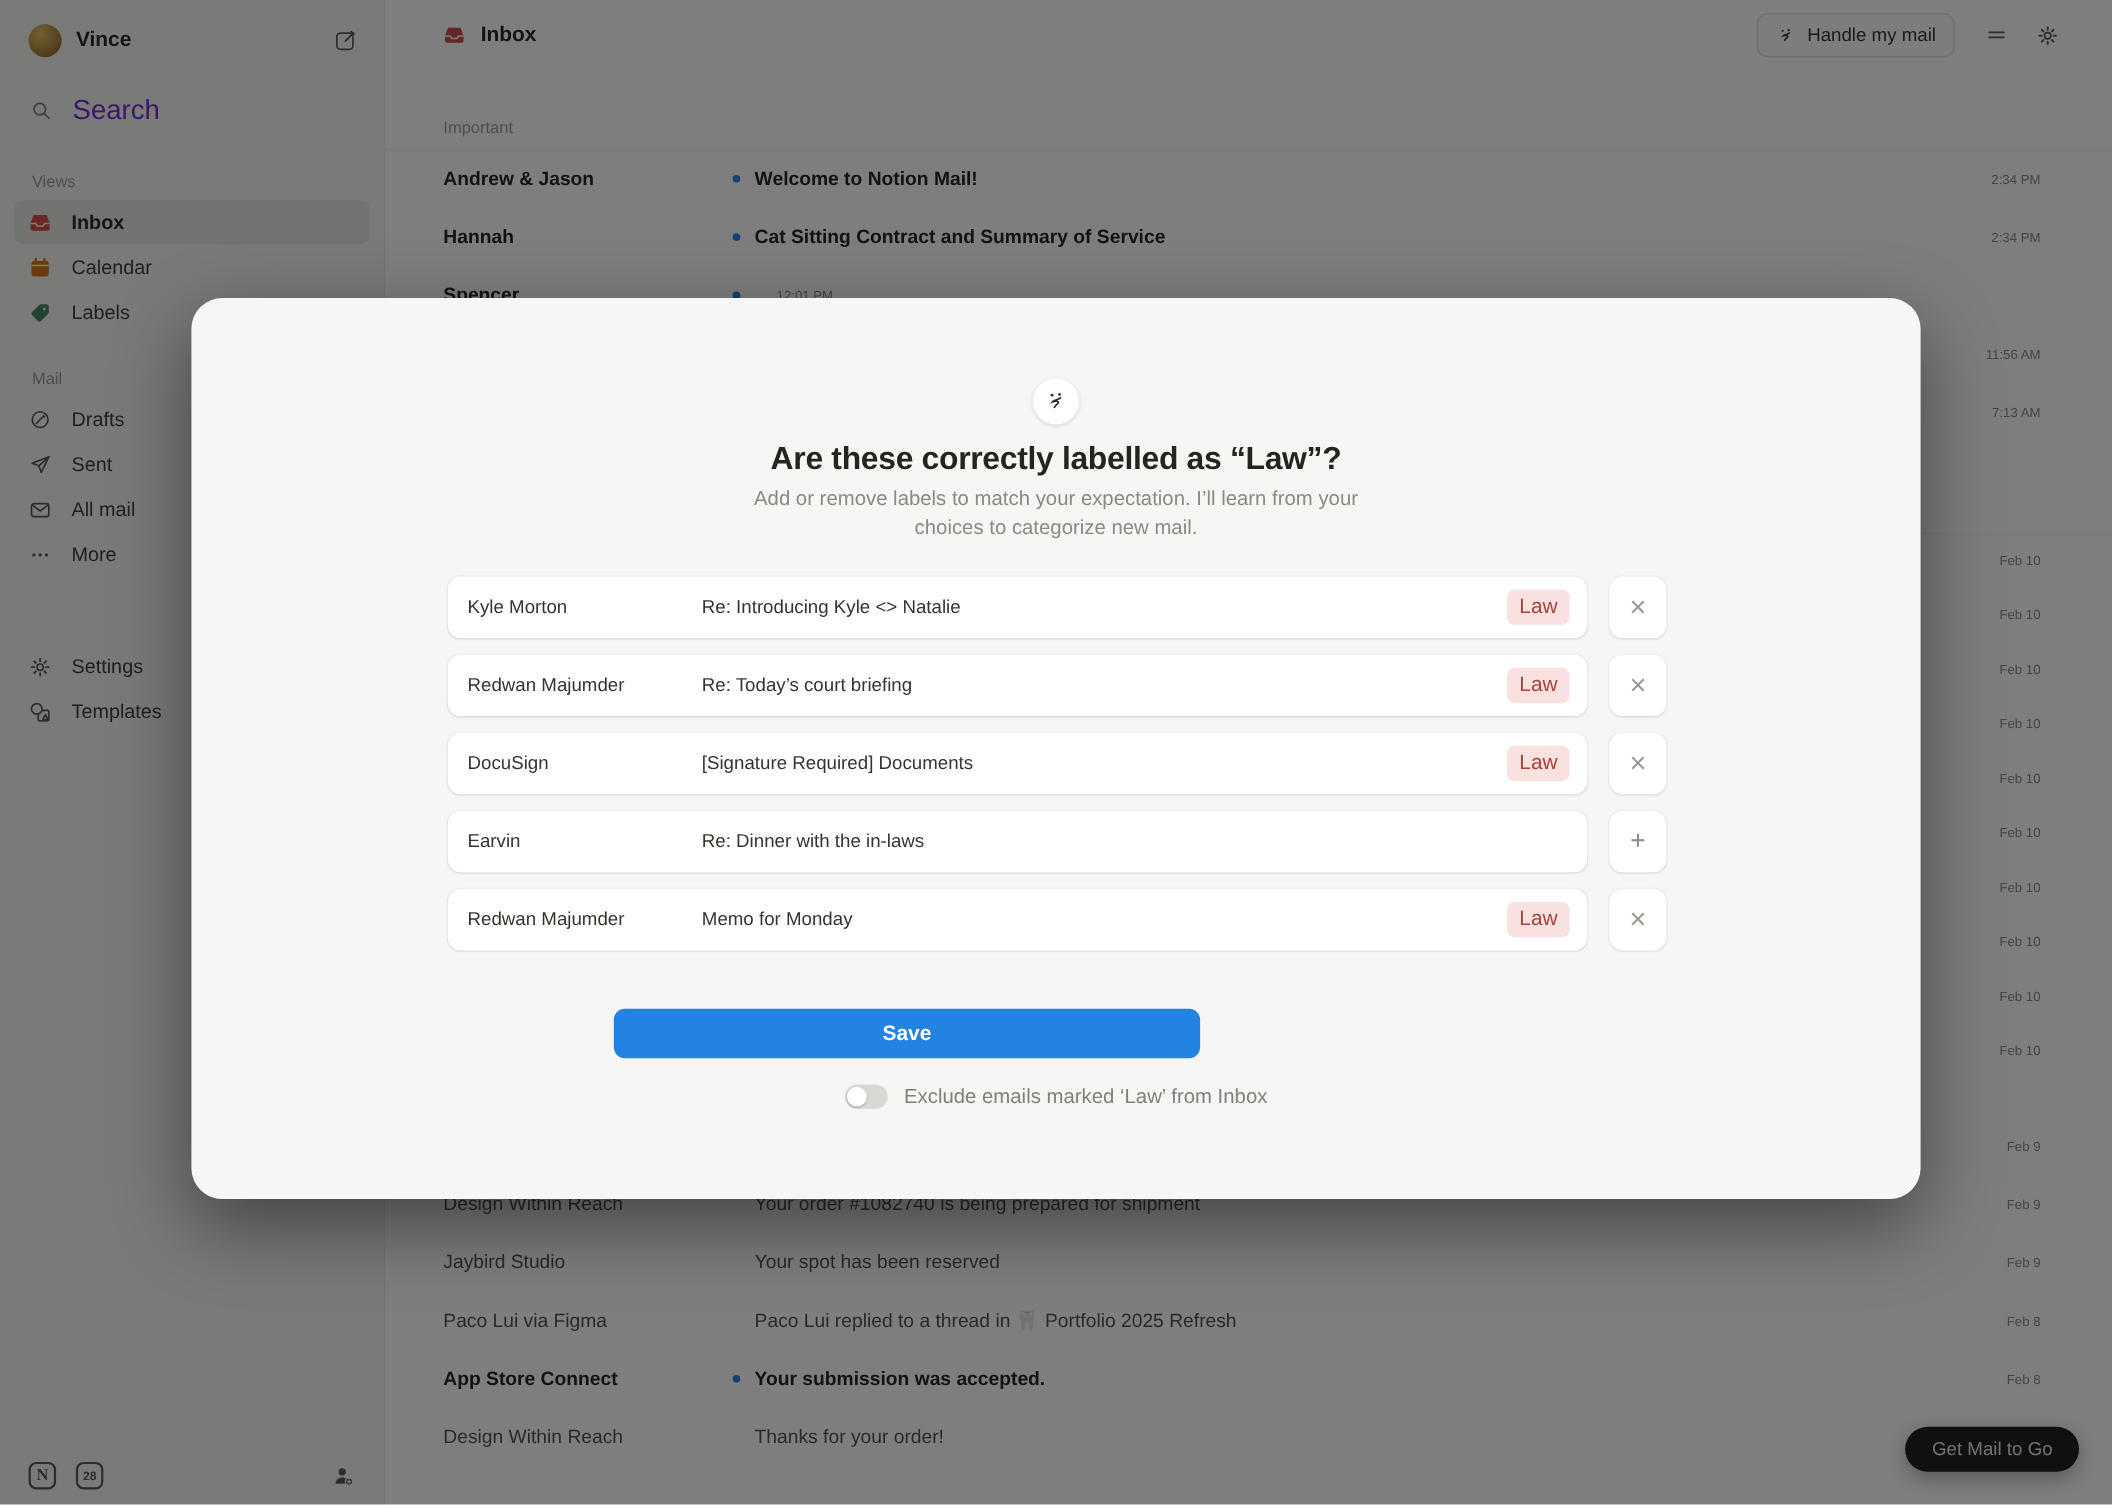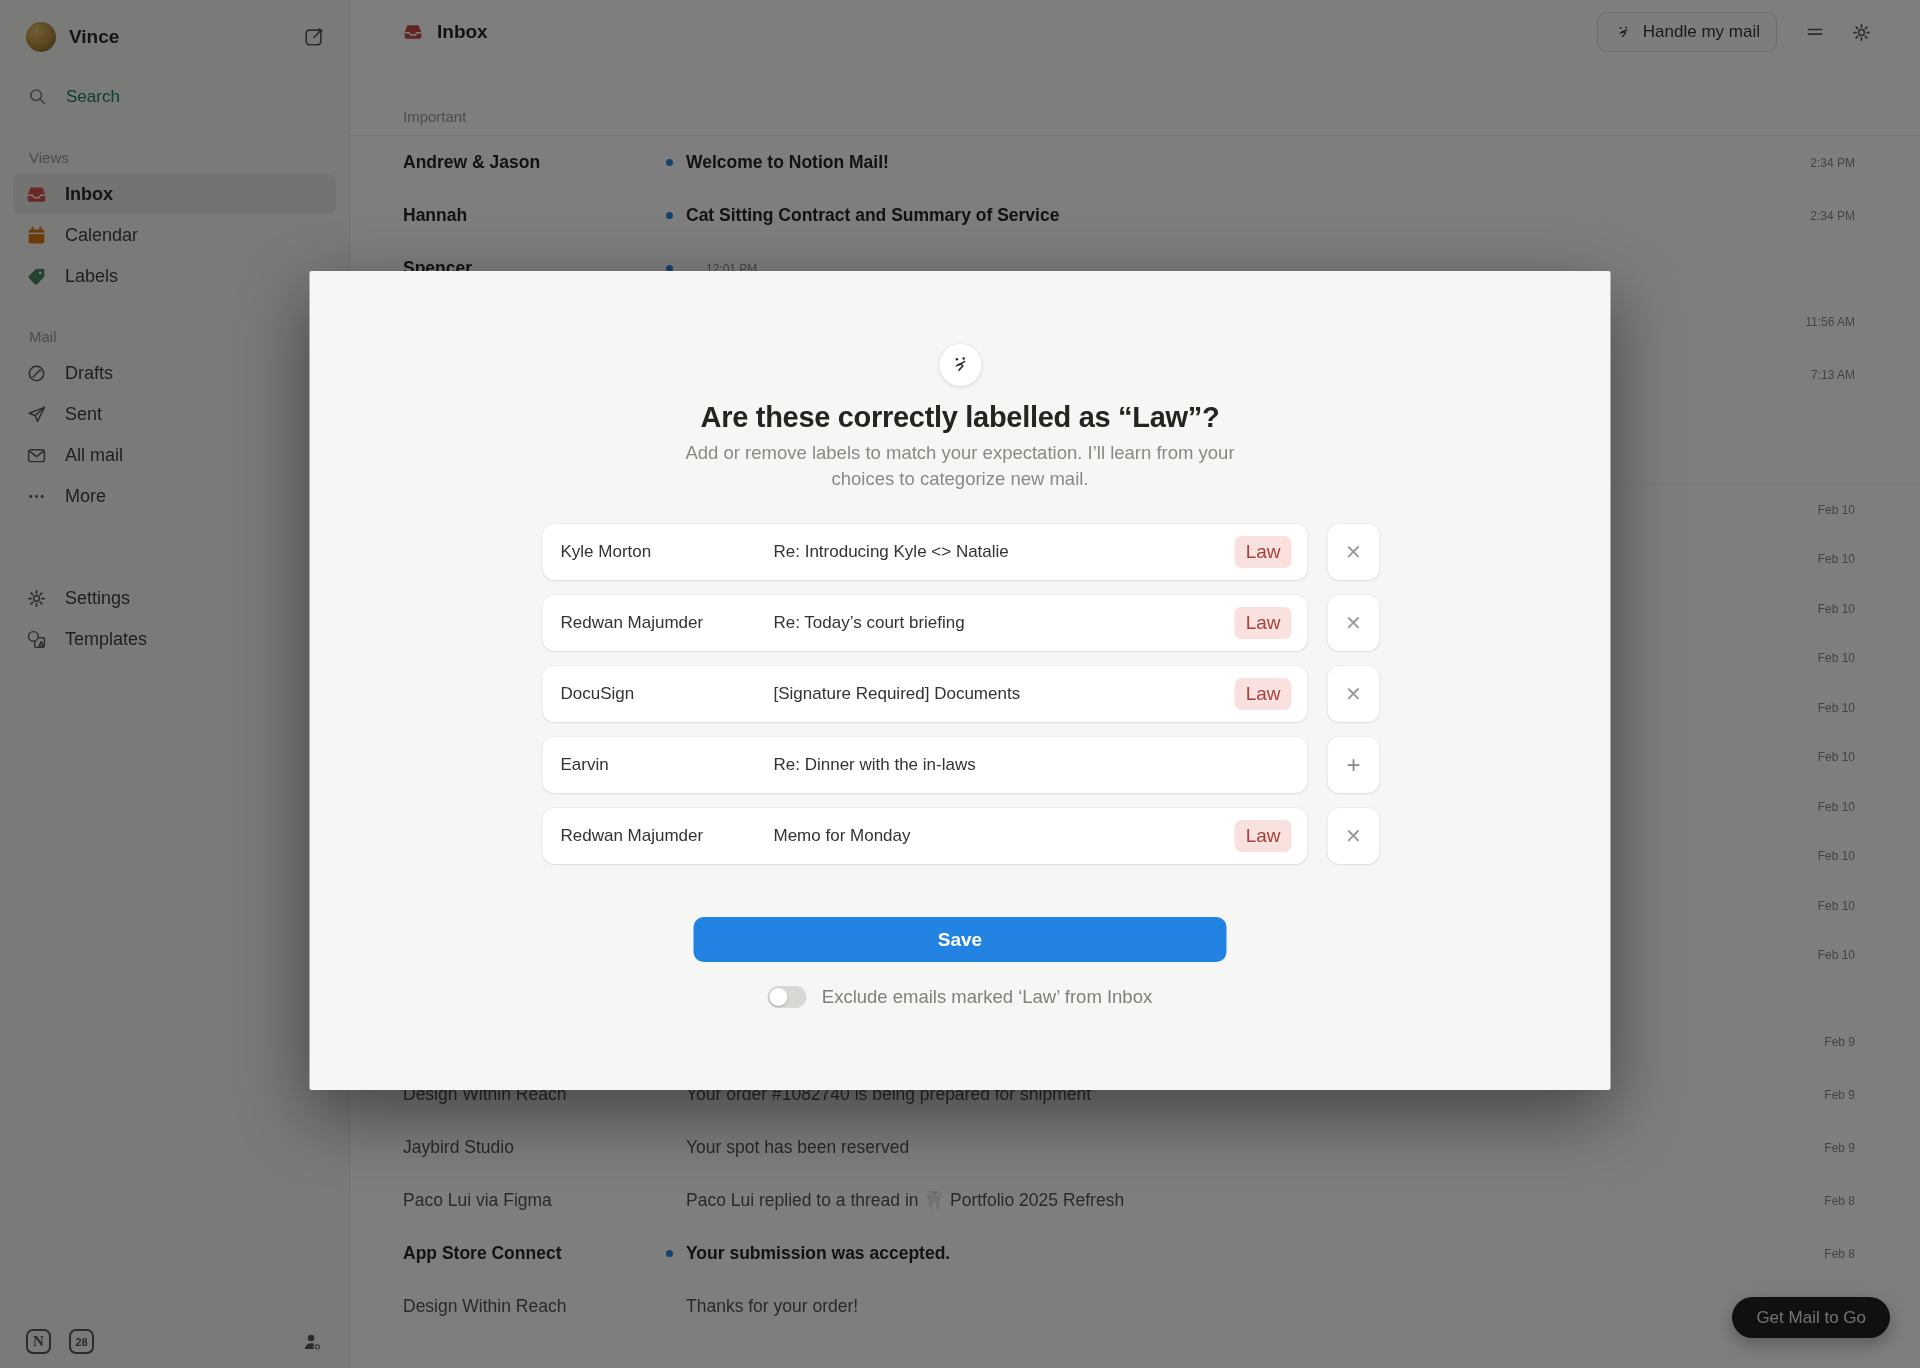--- a/index.html
+++ b/index.html
@@ -5,21 +5,21 @@
   html,body{margin:0;padding:0;background:#ffffff;}
   body{font-family:"Liberation Sans",sans-serif;-webkit-font-smoothing:antialiased;}
   .app{position:relative;width:1920px;height:1368px;overflow:hidden;background:#ffffff;}
 
   
   .sidebar{position:absolute;left:0;top:0;width:350px;height:100%;background:#F7F7F5;border-right:1px solid #E9E9E7;box-sizing:border-box;}
   .side-head{display:flex;align-items:center;padding:22px 24px 0 26px;}
   .avatar{width:30px;height:30px;border-radius:50%;background:radial-gradient(circle at 35% 30%,#E5C063,#B1893C 55%,#6E5524);flex:none;}
   .user-name{margin-left:13px;font-size:19px;font-weight:700;color:#26251F;flex:1;}
   .icon{display:inline-flex;align-items:center;justify-content:center;flex:none;}
-  .side-search{display:flex;align-items:center;gap:18px;padding:0 27px;margin-top:34px;color:#0f766e;font-size:17px;}
+  .side-search{display:flex;align-items:center;gap:18px;padding:0 27px;margin-top:34px;color:#6d28d9;font-size:25px;}
   .side-label{margin:42px 0 8px 29px;font-size:15px;color:#99988F;}
   .side-label.mail{margin-top:32px;}
   .side-item{display:flex;align-items:center;gap:18px;height:40px;margin:1px 13px;padding:0 13px;border-radius:8px;font-size:18px;color:#3B3A34;cursor:default;}
   .side-item.selected{background:#E9E8E5;font-weight:700;color:#26251F;}
   .side-footer{margin-top:62px;}
   .side-bottom{position:absolute;left:0;right:0;bottom:14px;display:flex;align-items:center;padding:0 26px;gap:18px;}
   .badge{width:25px;height:25px;border:2px solid #55544E;border-radius:7px;display:flex;align-items:center;justify-content:center;color:#55544E;box-sizing:border-box;}
   .badge.notion{font-family:"Liberation Serif",serif;font-weight:700;font-size:15px;}
   .badge.cal28{font-size:11px;font-weight:700;}
   .side-bottom .spacer{flex:1;}
@@ -41,21 +41,21 @@
   .esubject{flex:1;font-size:17.5px;color:#504F49;white-space:nowrap;overflow:hidden;}
   .erow.unread .esender,.erow.unread .esubject{font-weight:700;color:#21201B;}
   .etime{font-size:12px;color:#87867F;margin-left:20px;white-space:nowrap;flex:none;}
   .spacer1{height:83px;border-bottom:1px solid #F0F0EE;}
   .spacer2{height:35px;}
 
   .get-mail{position:absolute;right:30px;bottom:30px;height:41px;padding:0 24px;border-radius:21px;background:#191918;color:#E3E3DF;font-size:17px;display:flex;align-items:center;box-shadow:0 6px 18px rgba(0,0,0,0.3);cursor:pointer;}
 
   
   .overlay{position:absolute;inset:0;background:rgba(8,8,8,0.52);}
-  .modal{position:absolute;left:50%;top:271px;transform:translateX(-50%);width:1301px;height:819px;background:#F6F6F4;border-radius:2px;box-shadow:0 24px 70px rgba(0,0,0,0.45);}
+  .modal{position:absolute;left:50%;top:271px;transform:translateX(-50%);width:1572px;height:819px;background:#F6F6F4;border-radius:28px;box-shadow:0 24px 70px rgba(0,0,0,0.45);}
   .m-icon{position:absolute;top:73px;left:50%;transform:translateX(-50%);width:42px;height:42px;border-radius:50%;background:#fff;box-shadow:0 1px 4px rgba(0,0,0,0.14);display:flex;align-items:center;justify-content:center;color:#2A2925;}
   .m-title{position:absolute;top:130px;left:0;right:0;text-align:center;font-size:29px;font-weight:700;color:#25241E;letter-spacing:-0.3px;}
   .m-sub{position:absolute;top:169px;left:50%;transform:translateX(-50%);width:580px;text-align:center;font-size:18.5px;line-height:26px;color:#8A8983;}
   .m-rows{position:absolute;top:253px;left:233px;right:231px;}
   .m-row{display:flex;margin-bottom:15px;height:56px;}
   .m-card{flex:1;background:#fff;border-radius:12px;display:flex;align-items:center;padding:0 16px 0 18px;box-shadow:0 1px 2px rgba(0,0,0,0.07),0 0 0 1px rgba(0,0,0,0.03);}
   .m-sender{width:213px;font-size:17px;color:#34332E;flex:none;}
   .m-subj{flex:1;font-size:17px;color:#34332E;}
   .m-pill{background:#F8E1DE;color:#A8433C;font-size:19px;padding:5px 11px;border-radius:7px;font-weight:500;cursor:pointer;}
   .m-act{width:52px;margin-left:20px;background:#fff;border-radius:12px;display:flex;align-items:center;justify-content:center;color:#9B9A95;font-size:20px;box-shadow:0 1px 2px rgba(0,0,0,0.07),0 0 0 1px rgba(0,0,0,0.03);cursor:pointer;flex:none;}

